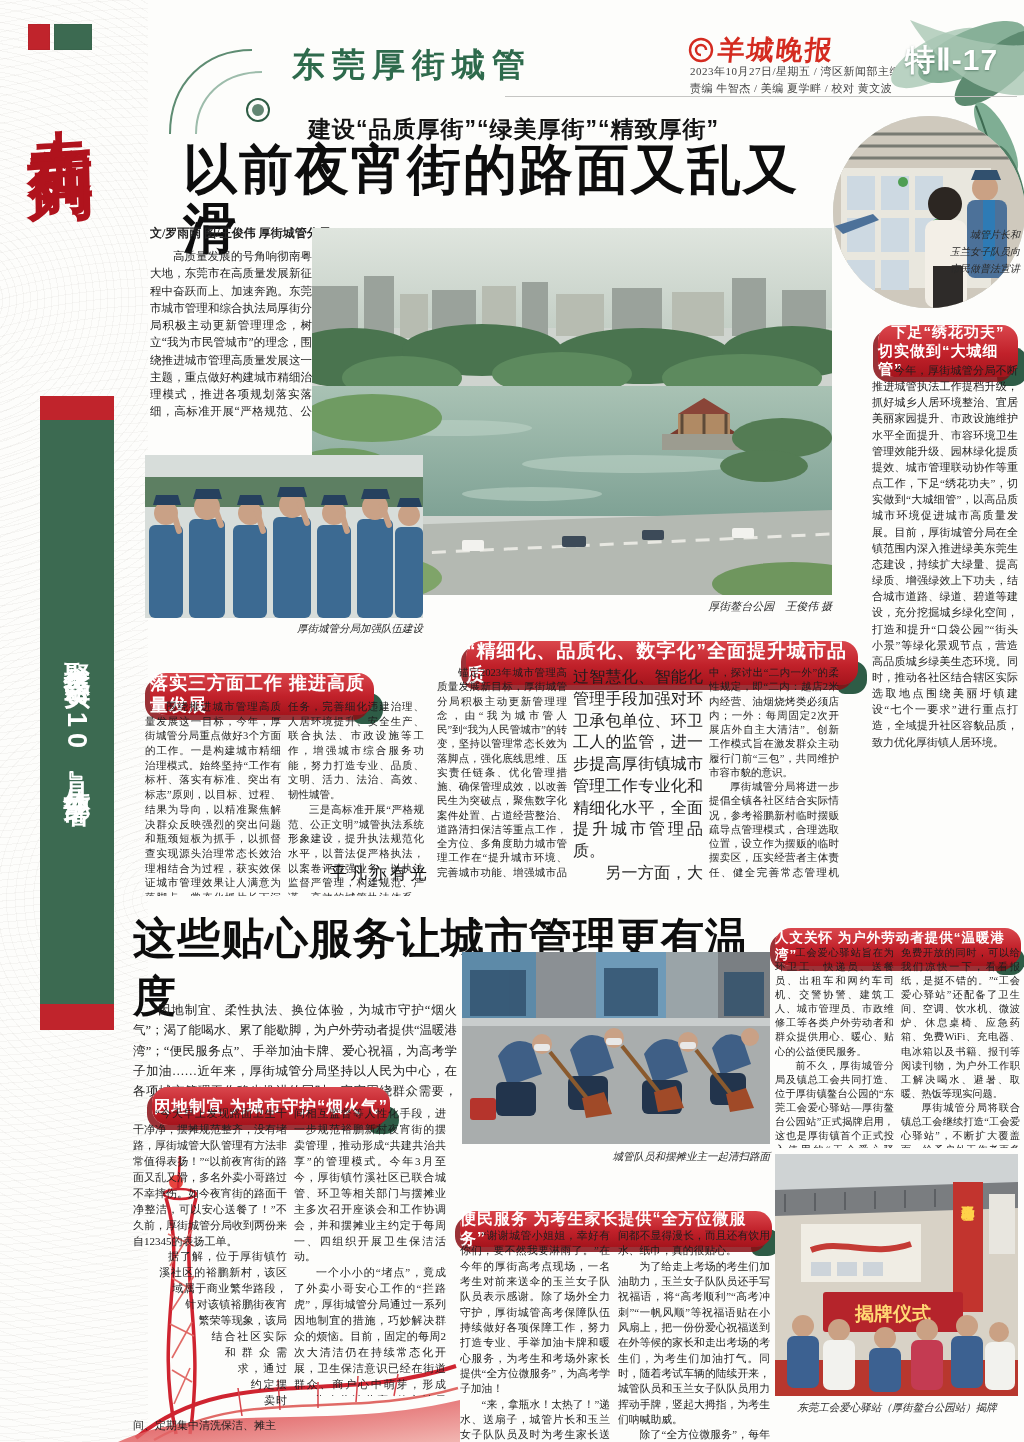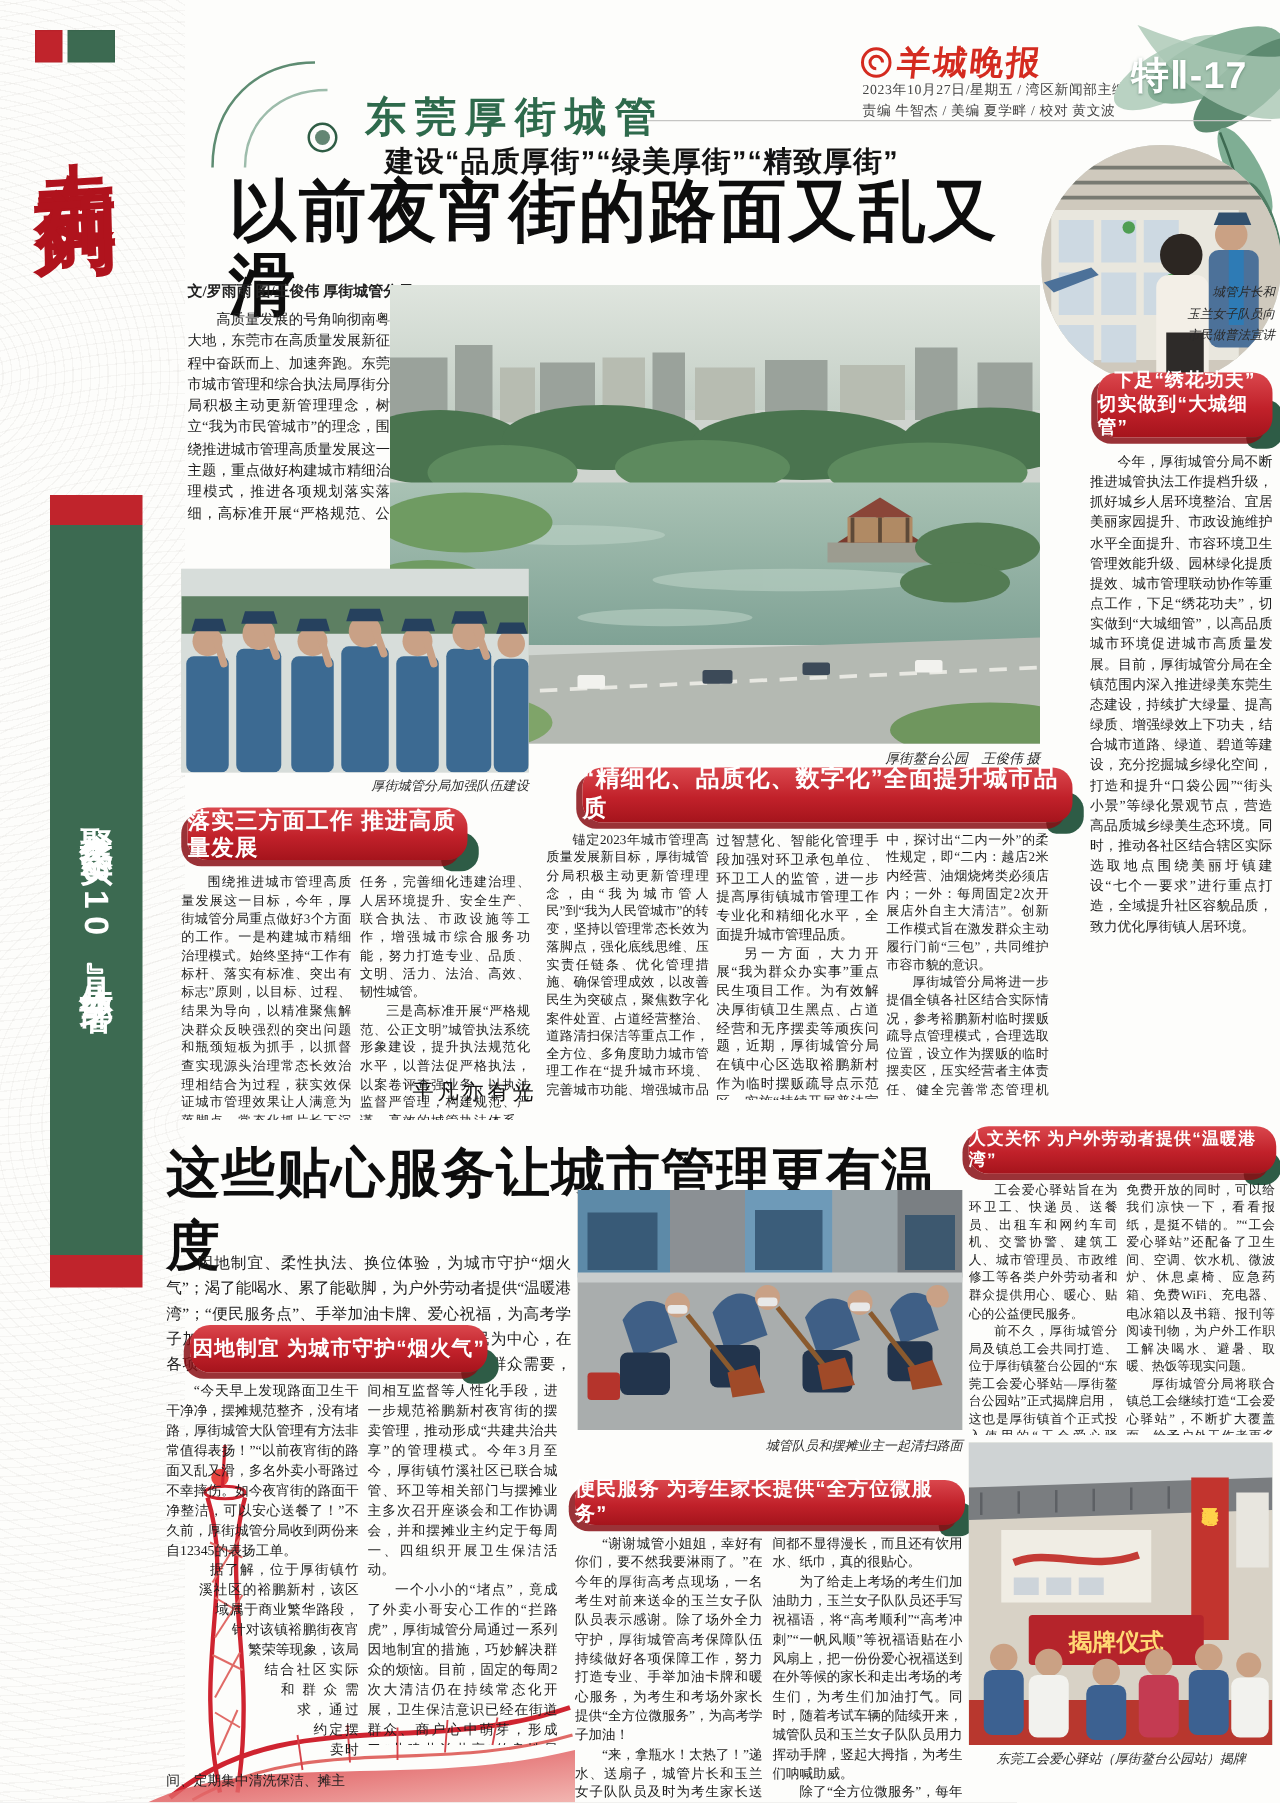--- a/index.html
+++ b/index.html
@@ -31,21 +31,21 @@
   #section-title{color:#2e6a4c;font-size:33px;font-weight:bold;letter-spacing:7px;}
   
   #lead-kicker{font-size:23px;font-weight:bold;color:#131313;letter-spacing:1px;}
   #lead-headline{font-size:54px;font-weight:900;color:#0d0d0d;letter-spacing:2px;line-height:1.1;}
   #lead-byline{font-size:12px;font-weight:bold;color:#222;font-family:"Liberation Serif",serif;}
   .body-text{font-family:"Liberation Serif",serif;color:#1d1d1d;text-align:justify;overflow:hidden;}
   .body-text p{margin:0;text-indent:2em;}
   .body-text p.cont{text-indent:0;}
   #lead-intro{font-size:11.5px;line-height:1.5;}
   
-  .rb-wrap{position:absolute;}
+  .rb-wrap{position:absolute;margin-top:27px;}
   .rb-ribbon{position:absolute;right:-9px;bottom:-9px;width:30px;height:75%;
     background:#2e5c46;border-radius:4px 14px 14px 8px;}
   .rb-pill{position:relative;width:100%;height:100%;
     background:linear-gradient(180deg,#da474d,#c1212a 55%,#a5141c);
     border-radius:16px;color:#fff;font-weight:bold;display:flex;flex-direction:column;
     align-items:center;justify-content:center;line-height:1.25;letter-spacing:1px;
     box-shadow:-5px 5px 0 rgba(136,14,20,.85);}
   
   .caption{font-family:"Liberation Serif",serif;font-style:italic;color:#2a2a2a;}
   
@@ -96,21 +96,21 @@
   </svg>
   <div class="abs" id="page-number" style="left:905px;top:40px;">特Ⅱ-17</div>
   <div class="abs" id="header-rule" style="left:505px;top:96px;width:512px;"></div>
 
   <svg class="abs" style="left:166px;top:42px;" width="132" height="96" viewBox="0 0 132 96">
     <path d="M4,92 C4,40 40,8 86,8" fill="none" stroke="#5e8c72" stroke-width="2"></path>
     <path d="M30,92 C30,56 56,30 96,30" fill="none" stroke="#9dbcab" stroke-width="2"></path>
     <circle cx="92" cy="68" r="11" fill="none" stroke="#2f5d45" stroke-width="2"></circle>
     <circle cx="92" cy="68" r="6" fill="#2f5d45" opacity=".75"></circle>
   </svg>
-  <div class="abs" id="section-title" style="left:292px;top:72px;">东莞厚街城管</div>
+  <div class="abs" id="section-title" style="left:292px;top:43px;">东莞厚街城管</div>
 
   <div class="abs" id="lead-kicker" style="left:308px;top:114px;">建设“品质厚街”“绿美厚街”“精致厚街”</div>
   <div class="abs" id="lead-headline" style="left:183px;top:140px;width:660px;">以前夜宵街的路面又乱又滑</div>
   <div class="abs" id="lead-byline" style="left:150px;top:225px;">文/罗雨雨 图/王俊伟 厚街城管分局</div>
 
   <div class="abs body-text" id="lead-intro" style="left:150px;top:248px;width:162px;height:172px;">
     <p>高质量发展的号角响彻南粤大地，东莞市在高质量发展新征程中奋跃而上、加速奔跑。东莞市城市管理和综合执法局厚街分局积极主动更新管理理念，树立“我为市民管城市”的理念，围绕推进城市管理高质量发展这一主题，重点做好构建城市精细治理模式，推进各项规划落实落细，高标准开展“严格规范、公正文明”城管执法系统形象建设等三方面工作。</p>
   </div>
 
   <div class="abs photo round" style="left:833px;top:116px;width:192px;height:192px;">
@@ -302,21 +302,21 @@
   <div class="rb-wrap" style="left:466px;top:614px;width:392px;height:44px;">
     <div class="rb-ribbon"></div>
     <div class="rb-pill" style="font-size:19px;">
         <span>“精细化、品质化、数字化”全面提升城市品质</span>
       </div>
   </div>
   <div class="abs body-text" style="left:437px;top:666px;width:130px;height:214px;font-size:10.5px;line-height:1.36;">
     <p>锚定2023年城市管理高质量发展新目标，厚街城管分局积极主动更新管理理念，由“我为城市管人民”到“我为人民管城市”的转变，坚持以管理常态长效为落脚点，强化底线思维、压实责任链条、优化管理措施、确保管理成效，以改善民生为突破点，聚焦数字化案件处置、占道经营整治、道路清扫保洁等重点工作，全方位、多角度助力城市管理工作在“提升城市环境、完善城市功能、增强城市品质”上取得更大突破，努力打造整体整洁有序、局部诗情画意的城市形象。</p>
 
   </div>
-  <div class="abs body-text" style="left:573px;top:666px;width:130px;height:214px;font-size:11px;line-height:1.36;">
+  <div class="abs body-text" style="left:573px;top:666px;width:130px;height:214px;font-size:16px;line-height:1.36;">
     <p class="cont">过智慧化、智能化管理手段加强对环卫承包单位、环卫工人的监管，进一步提高厚街镇城市管理工作专业化和精细化水平，全面提升城市管理品质。</p>
     <p>另一方面，大力开展“我为群众办实事”重点民生项目工作。为有效解决厚街镇卫生黑点、占道经营和无序摆卖等顽疾问题，近期，厚街城管分局在镇中心区选取裕鹏新村作为临时摆贩疏导点示范区，实施“持续开展普法宣传、联动加强常态管控、柔性规范商家经营”等方式，尤其在柔性规范方面，在多次的实地走访和商家、群众面对面谈心交流</p>
   </div>
   <div class="abs body-text" style="left:709px;top:666px;width:130px;height:214px;font-size:10.5px;line-height:1.36;">
     <p class="cont">中，探讨出“二内一外”的柔性规定，即“二内：越店2米内经营、油烟烧烤类必须店内；一外：每周固定2次开展店外自主大清洁”。创新工作模式旨在激发群众主动履行门前“三包”，共同维护市容市貌的意识。</p>
     <p>厚街城管分局将进一步提倡全镇各社区结合实际情况，参考裕鹏新村临时摆贩疏导点管理模式，合理选取位置，设立作为摆贩的临时摆卖区，压实经营者主体责任、健全完善常态管理机制，努力实现疏导点管理规范有序，市容环境卫生干净整洁，有效促进市民消费，助力经济发展。</p>
   </div>
 
   <div class="abs" id="feat-kicker" style="left:330px;top:862px;">平凡亦有光</div>
   <div class="abs" id="feat-headline" style="left:133px;top:910px;width:640px;">这些贴心服务让城市管理更有温度</div>

